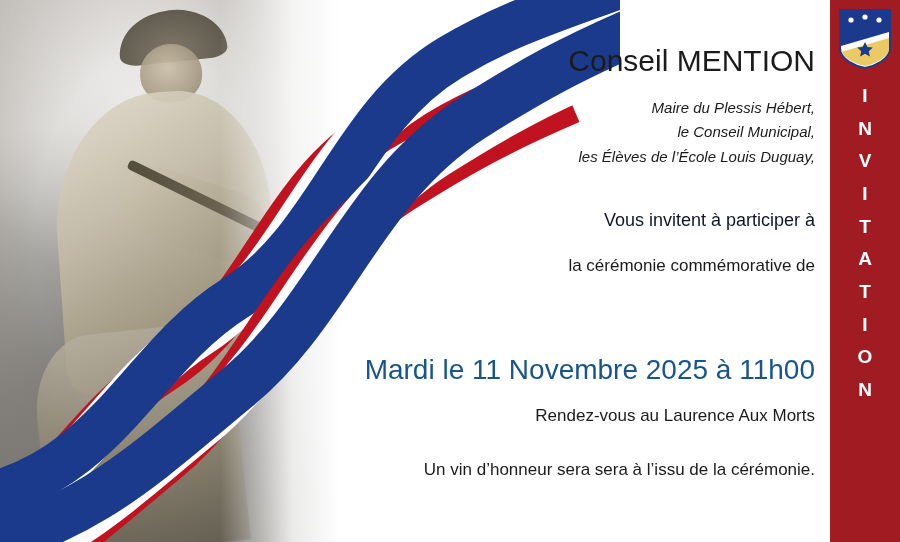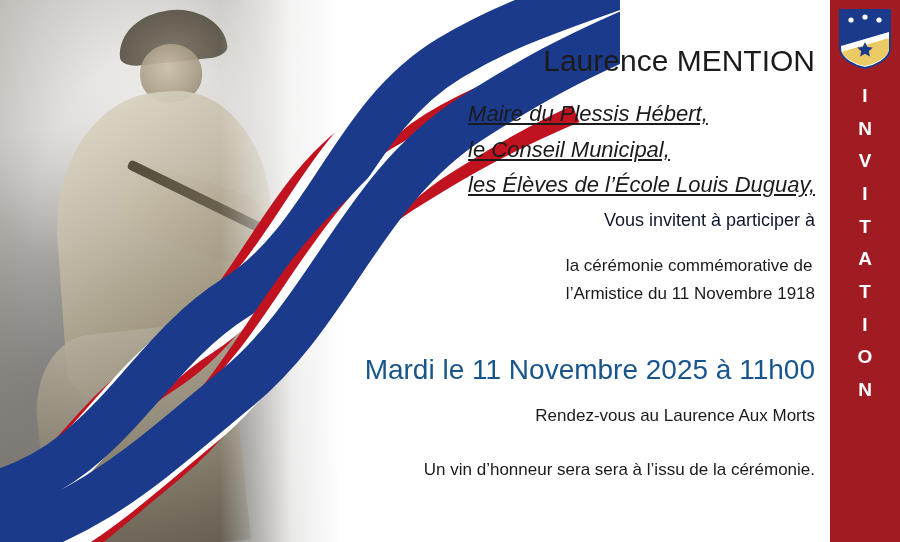--- a/index.html
+++ b/index.html
@@ -156,26 +156,25 @@
     top: 44px;
     right: 5px;
     font-size: 30px;
     color: #1b1b1b;
     white-space: nowrap;
   }
   .roles {
     position: absolute;
     top: 96px;
     right: 5px;
-    text-align: left;
+    text-align: right;
     font-style: italic;
-    font-size: 22px;
+    font-size: 15px;
     line-height: 1.62;
     color: #1b1b1b;
-    text-decoration: underline;
   }
   .invite-line {
     position: absolute;
     top: 210px;
     right: 5px;
     font-size: 18px;
     color: #0f172a;
   }
   .ceremony {
     position: absolute;
@@ -230,33 +229,32 @@
       <path d="M -40,500 C 90,470 120,360 215,300 C 310,240 330,120 430,60 C 490,24 540,10 620,-20" stroke="#c1121f" stroke-width="46" transform="translate(-52,70)"></path>
       <path d="M -40,500 C 90,470 120,360 215,300 C 310,240 330,120 430,60 C 490,24 540,10 620,-20" stroke="#ffffff" stroke-width="46" transform="translate(-16,34)"></path>
       <path d="M -40,500 C 90,470 120,360 215,300 C 310,240 330,120 430,60 C 490,24 540,10 620,-20" stroke="#1b3a8c" stroke-width="46" transform="translate(20,-2)"></path>
       <path d="M -40,560 C 80,540 150,470 235,400 C 330,322 360,200 470,130 C 530,92 570,70 640,40" stroke="#c1121f" stroke-width="48" transform="translate(-70,60)"></path>
       <path d="M -40,560 C 80,540 150,470 235,400 C 330,322 360,200 470,130 C 530,92 570,70 640,40" stroke="#ffffff" stroke-width="48" transform="translate(-34,24)"></path>
       <path d="M -40,560 C 80,540 150,470 235,400 C 330,322 360,200 470,130 C 530,92 570,70 640,40" stroke="#1b3a8c" stroke-width="48" transform="translate(2,-12)"></path>
     </g>
   </svg>
 
   <div class="content">
-    <div class="mayor-name">Laurence MENTION</div>
+    <div class="mayor-name">Conseil MENTION</div>
 
     <div class="roles">
       <div>Maire du Plessis Hébert,</div>
       <div>le Conseil Municipal,</div>
       <div>les Élèves de l’École Louis Duguay,</div>
     </div>
 
     <div class="invite-line">Vous invitent à participer à</div>
 
     <div class="ceremony">
       <div>la cérémonie commémorative de</div>
-      <div>l’Armistice du 11 Novembre 1918</div>
     </div>
 
     <div class="date-line">Mardi le 11 Novembre 2025 à 11h00</div>
 
     <div class="meeting">Rendez-vous au Laurence Aux Morts</div>
 
     <div class="wine">Un vin d’honneur sera sera à l’issu de la cérémonie.</div>
   </div>
 
   <div class="side-band">

